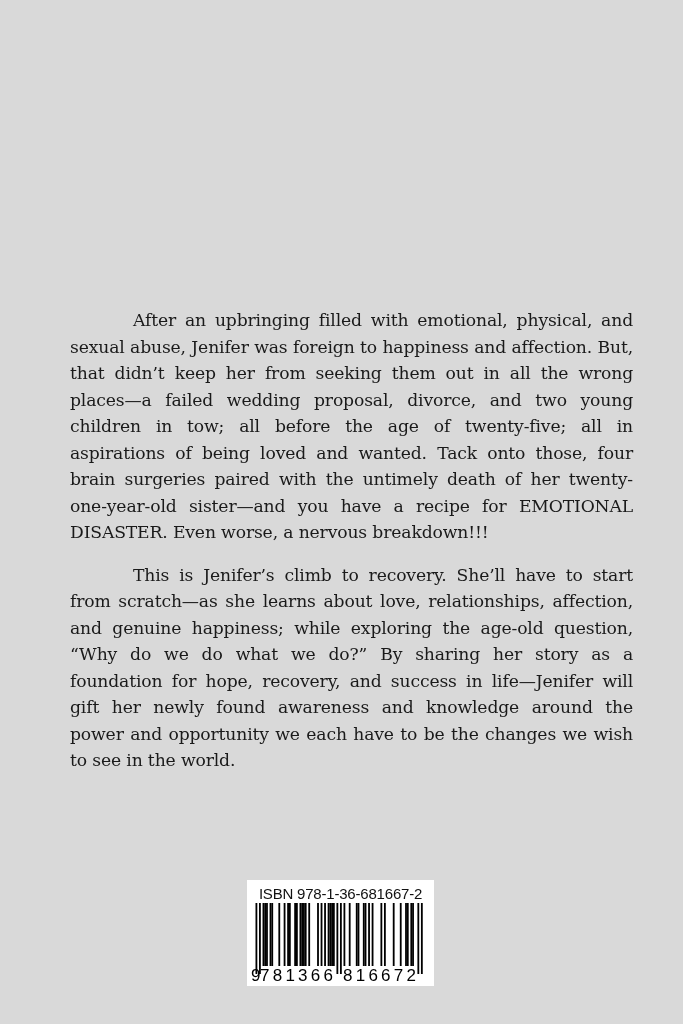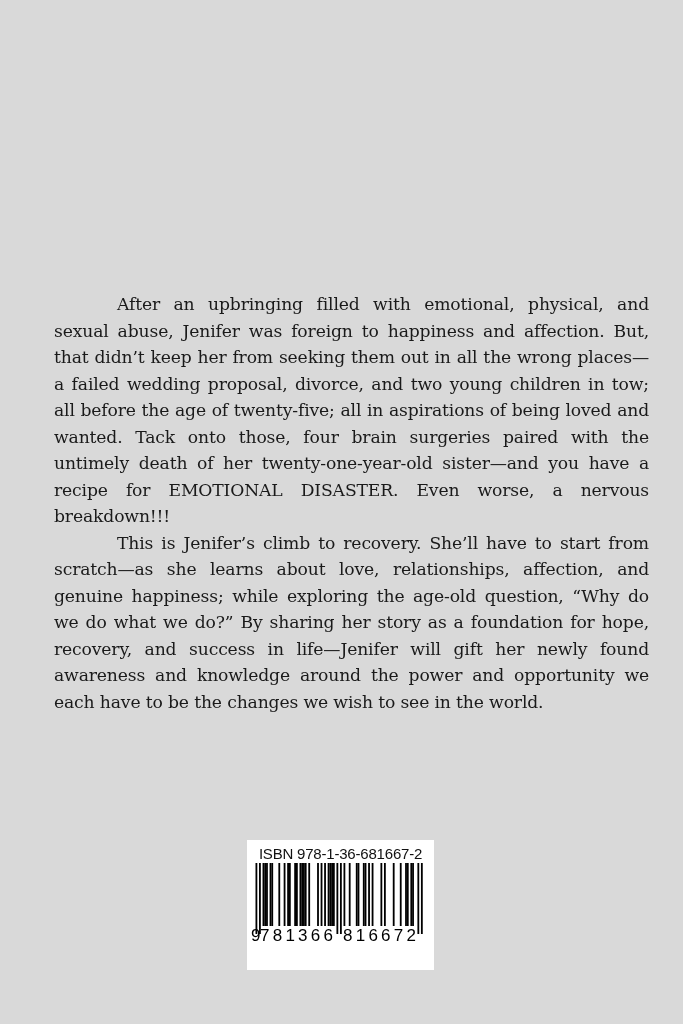--- a/index.html
+++ b/index.html
@@ -19,29 +19,29 @@
       top: 291px;
       width: 595px;
       font-family: "DejaVu Serif", serif;
       font-size: 17.2px;
       line-height: 26.5px;
       color: #1a1a1a;
       text-align: justify;
       letter-spacing: -0.15px;
     }
     .blurb p {
-      margin: 0;
+      margin: 16px;
       text-indent: 63px;
     }
     .barcode-box {
       position: absolute;
       left: 247px;
-      top: 840px;
+      top: 880px;
       width: 187px;
-      height: 130px;
+      height: 106px;
       background: #ffffff;
     }
     .isbn-text {
       position: absolute;
       left: 0;
       top: 5px;
       width: 187px;
       text-align: center;
       font-family: "Liberation Sans", sans-serif;
       font-size: 15px;

